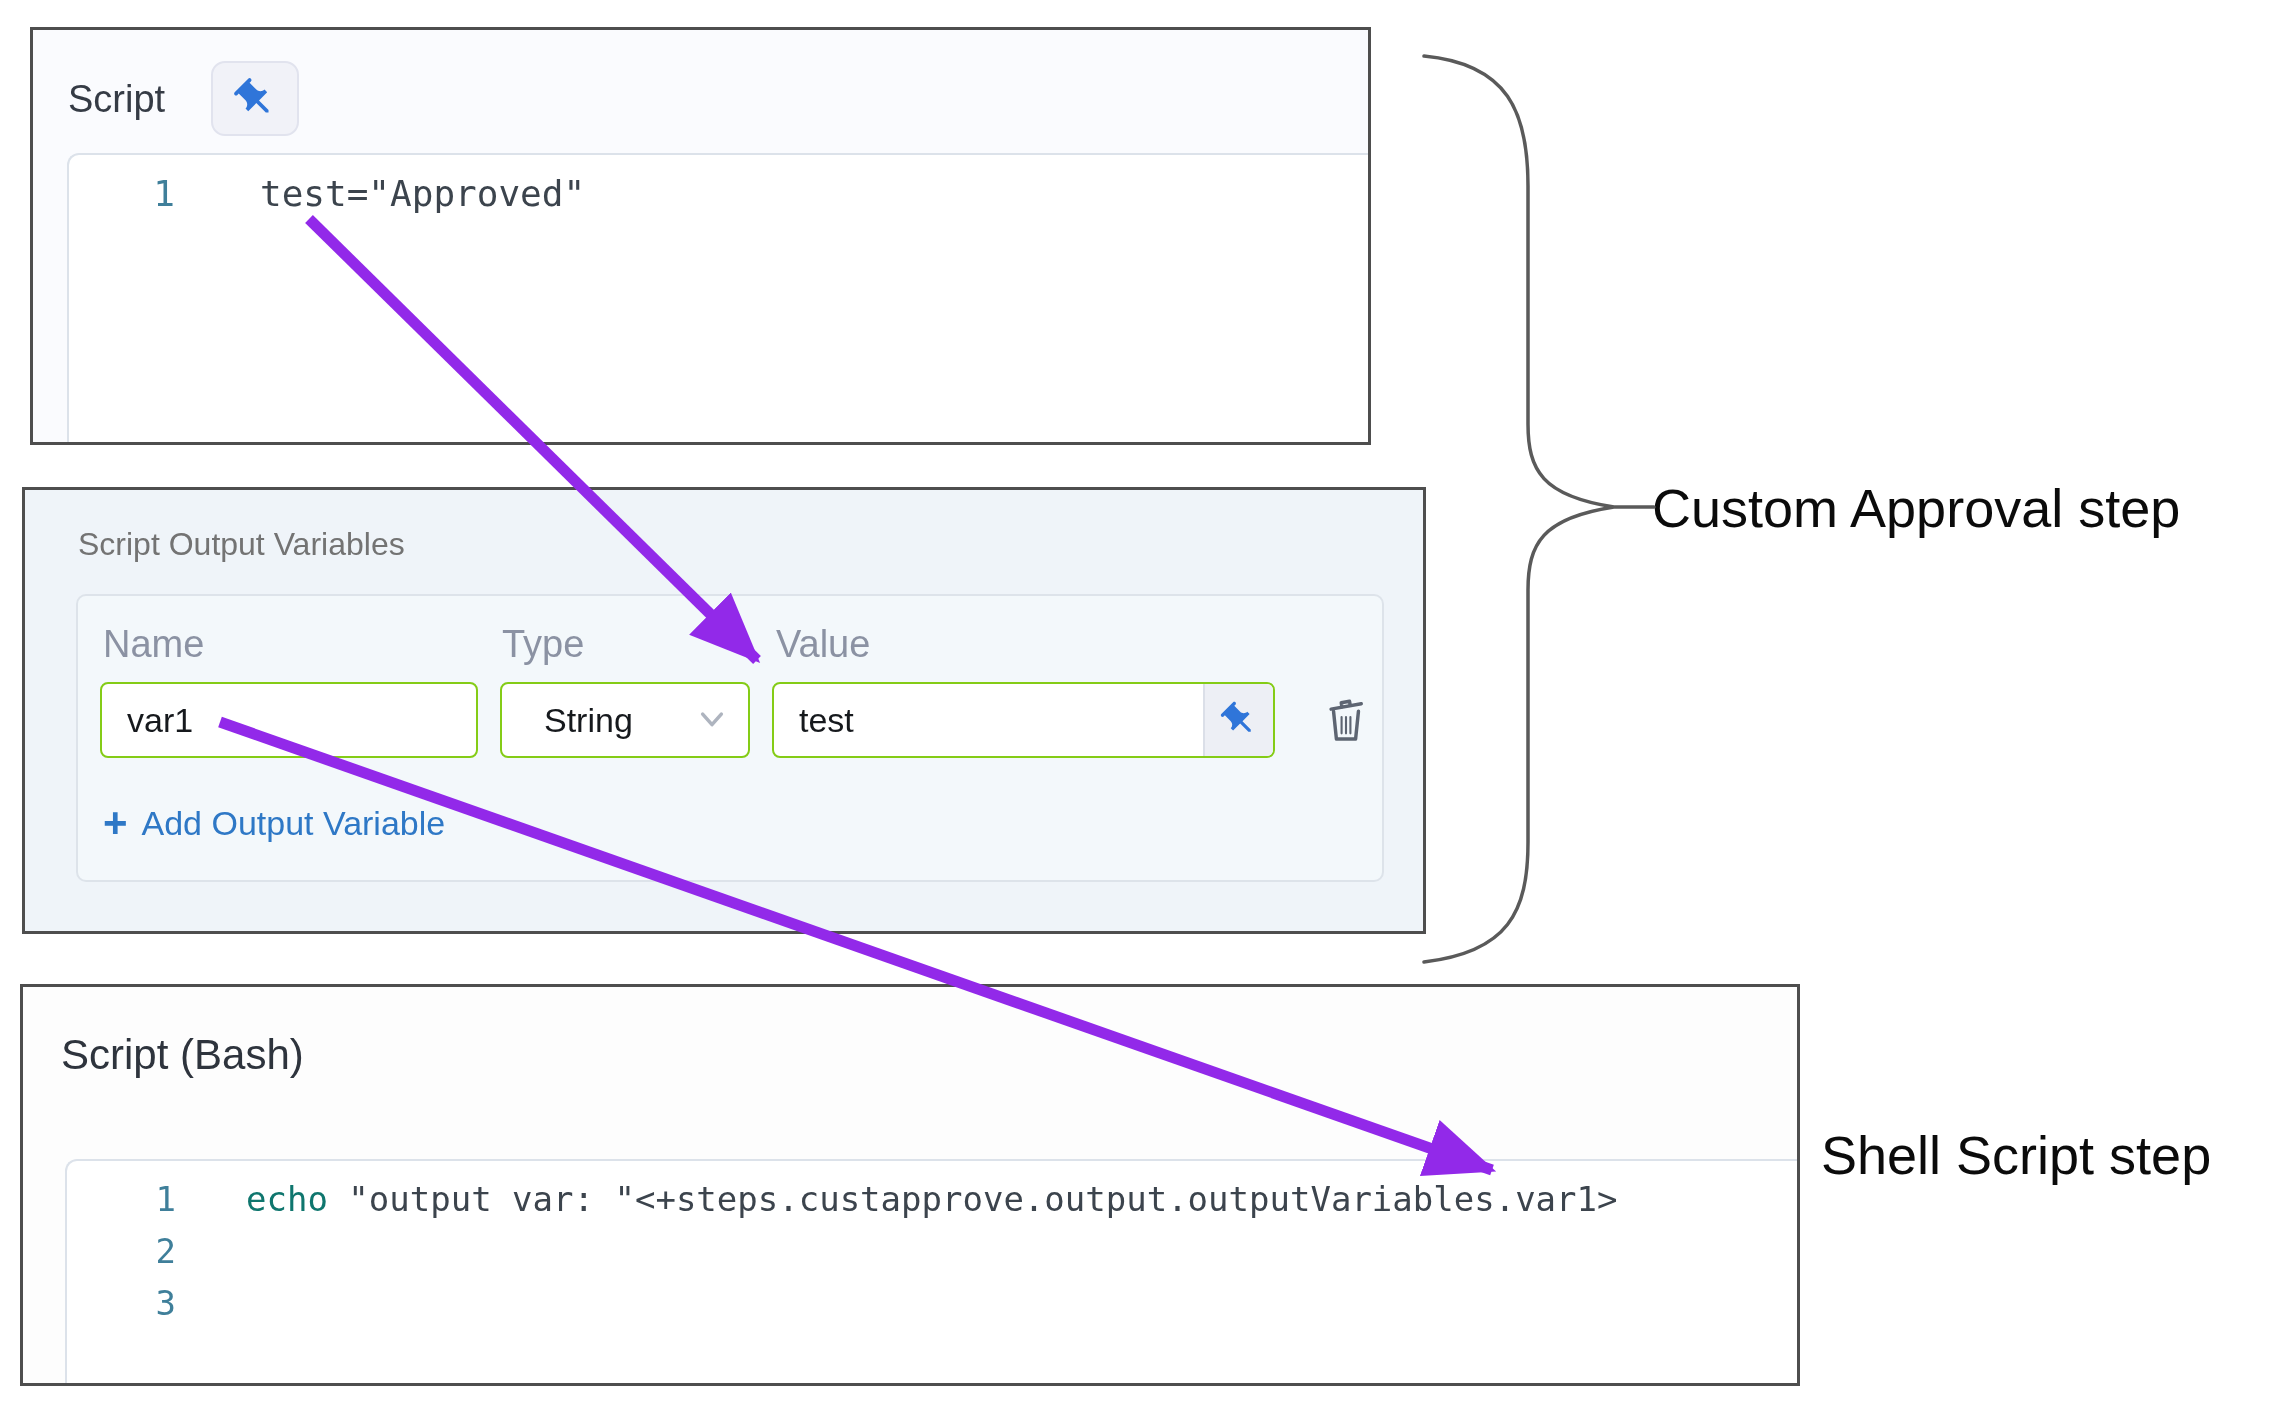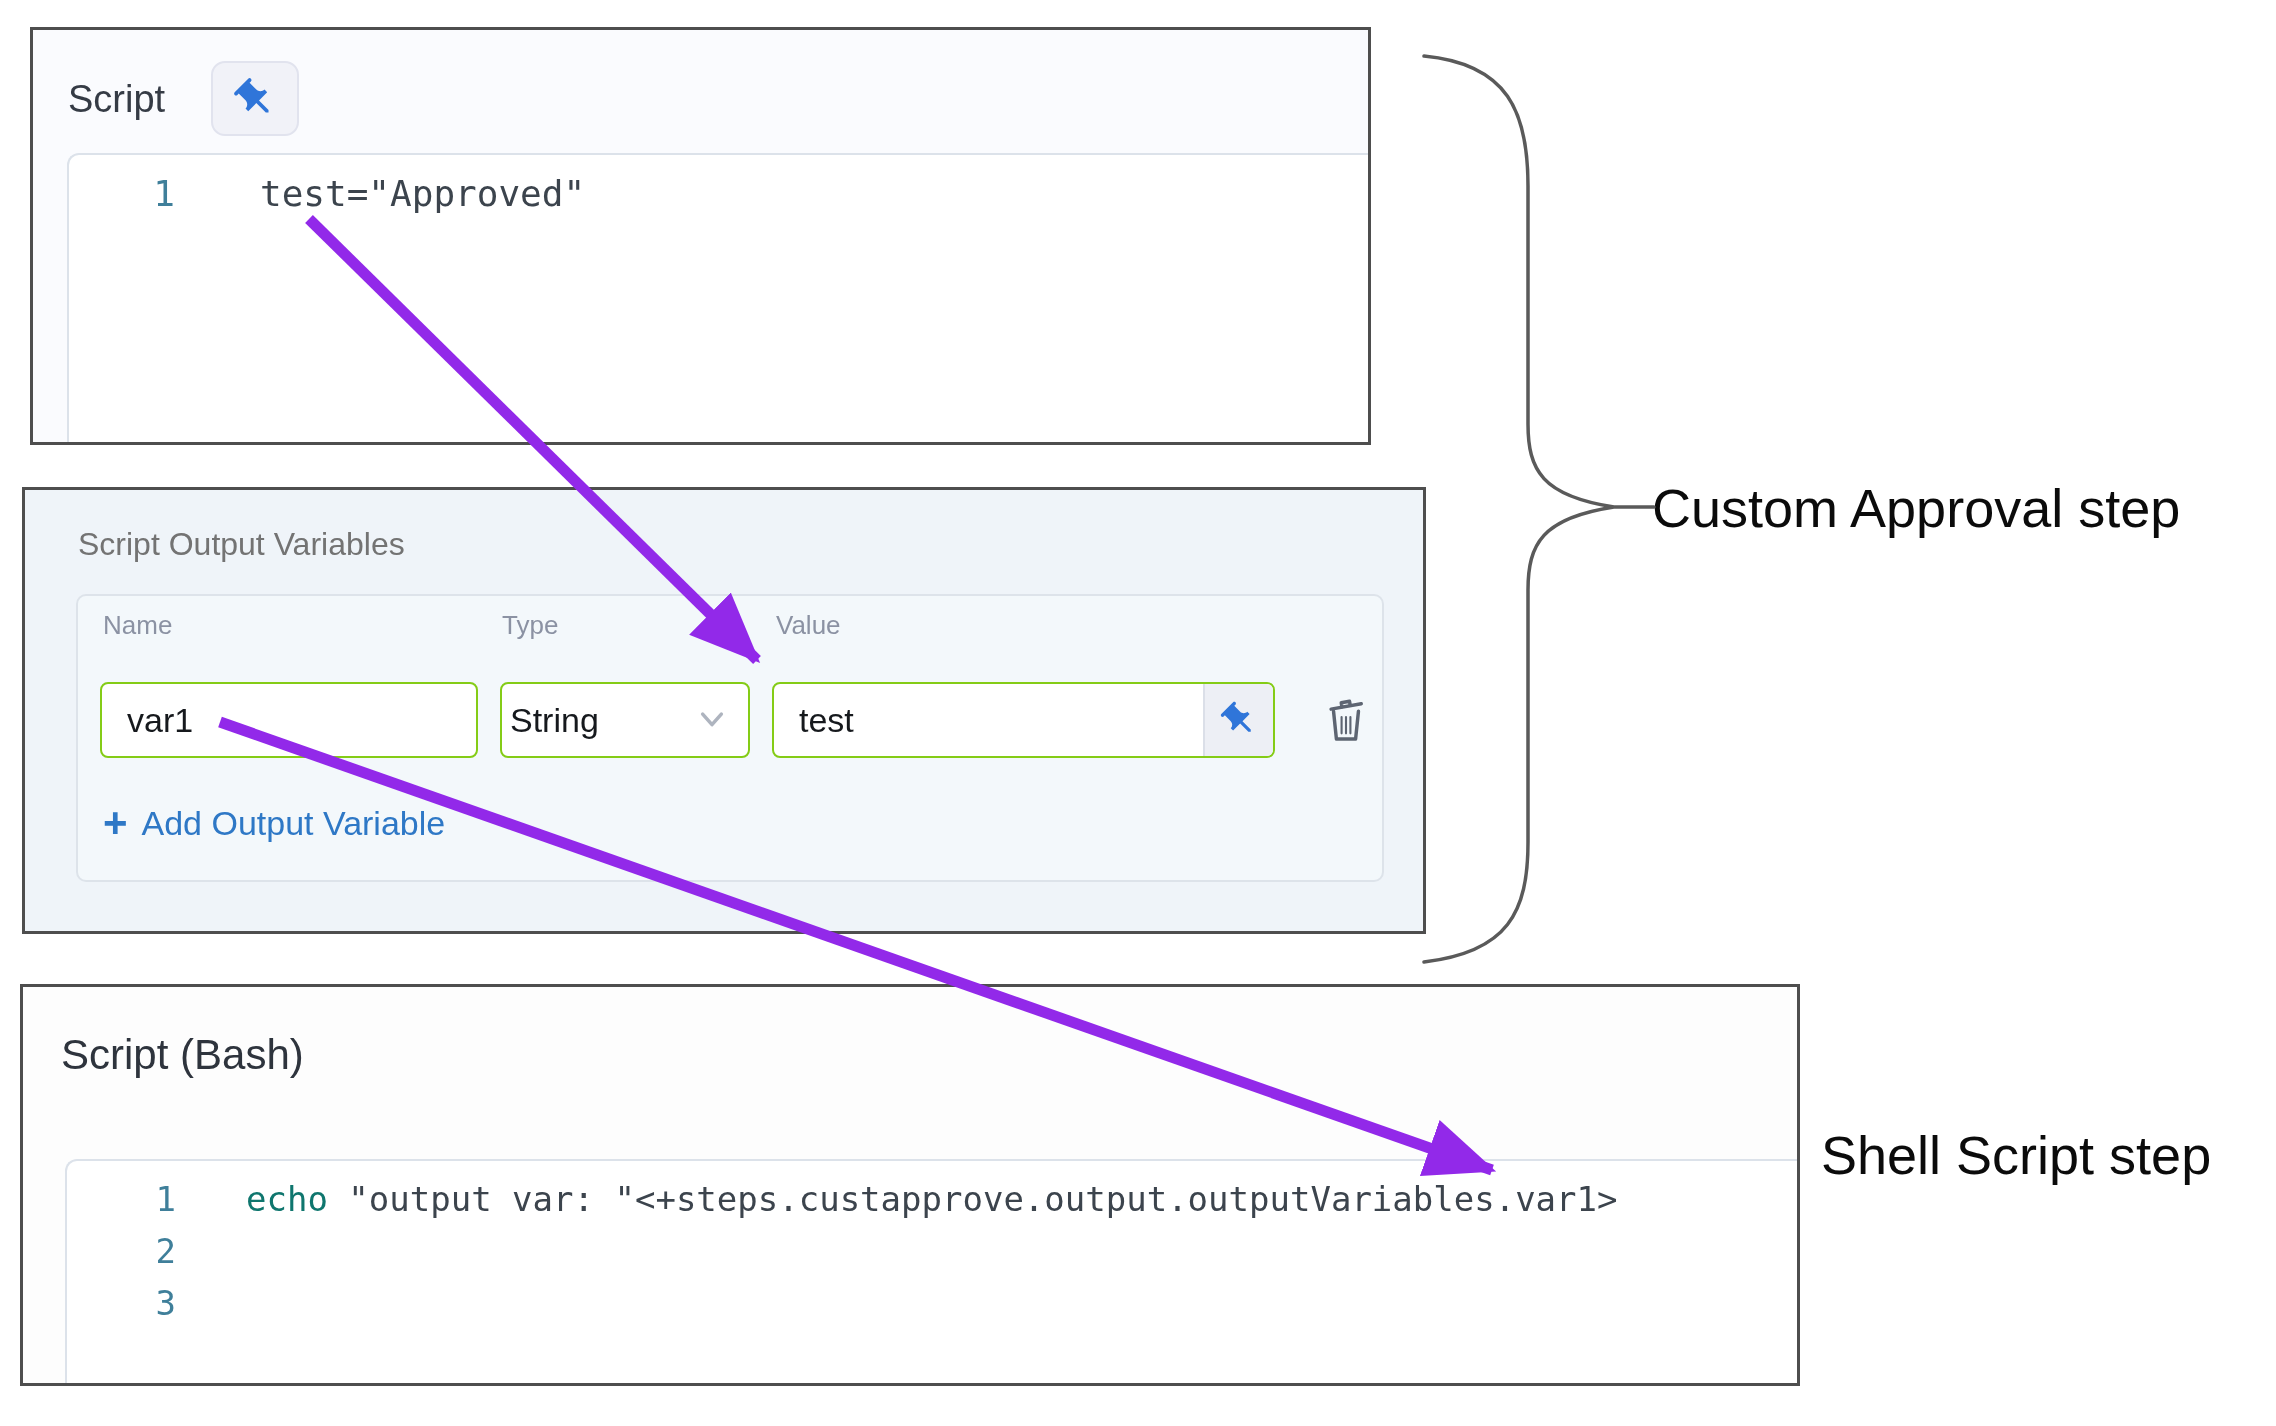--- a/index.html
+++ b/index.html
@@ -18,27 +18,27 @@
   #editor-1 .gutter{width:106px;}
   #editor-1 .code{padding-left:85px;}
   .code-row{display:flex;}
   .gutter{text-align:right;color:#3f7f9a;flex:0 0 auto;}
   .code{color:#3c444d;}
 
   
   #panel-vars{left:22px;top:487px;width:1404px;height:447px;background:#eff4f9;}
   #panel-vars .title{left:53px;top:36px;font-size:32px;font-weight:500;color:#737373;}
   .fieldset{position:absolute;left:51px;top:104px;width:1308px;height:288px;background:#f3f8fb;border:2px solid #dde3ea;border-radius:10px;box-sizing:border-box;}
-  .col-label{position:absolute;top:14px;font-size:26px;color:#8b92a3;}
+  .col-label{position:absolute;top:27px;font-size:38px;color:#8b92a3;}
   #label-name{left:25px;} #label-type{left:424px;} #label-value{left:698px;}
   .field{position:absolute;top:86px;height:76px;box-sizing:border-box;background:#ffffff;border:2px solid #84cc16;border-radius:8px;}
   input.textfield{font-family:"Liberation Sans",sans-serif;font-size:34px;color:#16191d;border:none;outline:none;background:transparent;padding:0 0 0 25px;width:100%;height:100%;box-sizing:border-box;}
   #field-name{left:22px;width:378px;}
   #field-type{left:422px;width:250px;display:flex;align-items:center;cursor:pointer;}
-  #field-type .sel-text{font-size:34px;color:#16191d;padding-left:8px;flex:1;}
+  #field-type .sel-text{font-size:34px;color:#16191d;padding-left:42px;flex:1;}
   #field-type .chev{margin-right:22px;display:flex;}
   #field-value{left:694px;width:503px;display:flex;align-items:stretch;overflow:hidden;}
   #field-value .val-input{flex:1;min-width:0;}
   .pin-suffix{flex:0 0 68px;background:#edeff5;border-left:2px solid #dbdfe8;display:flex;align-items:center;justify-content:center;cursor:pointer;}
   .trash-btn{position:absolute;left:1244px;top:96px;width:48px;height:52px;display:flex;align-items:center;justify-content:center;cursor:pointer;}
   .add-link{position:absolute;left:25px;top:206px;display:flex;align-items:center;color:#2e78c6;cursor:pointer;}
   .add-link .plus{font-size:42px;font-weight:700;margin-right:14px;line-height:1;}
   .add-link .txt{font-size:34px;font-weight:400;}
 
   

